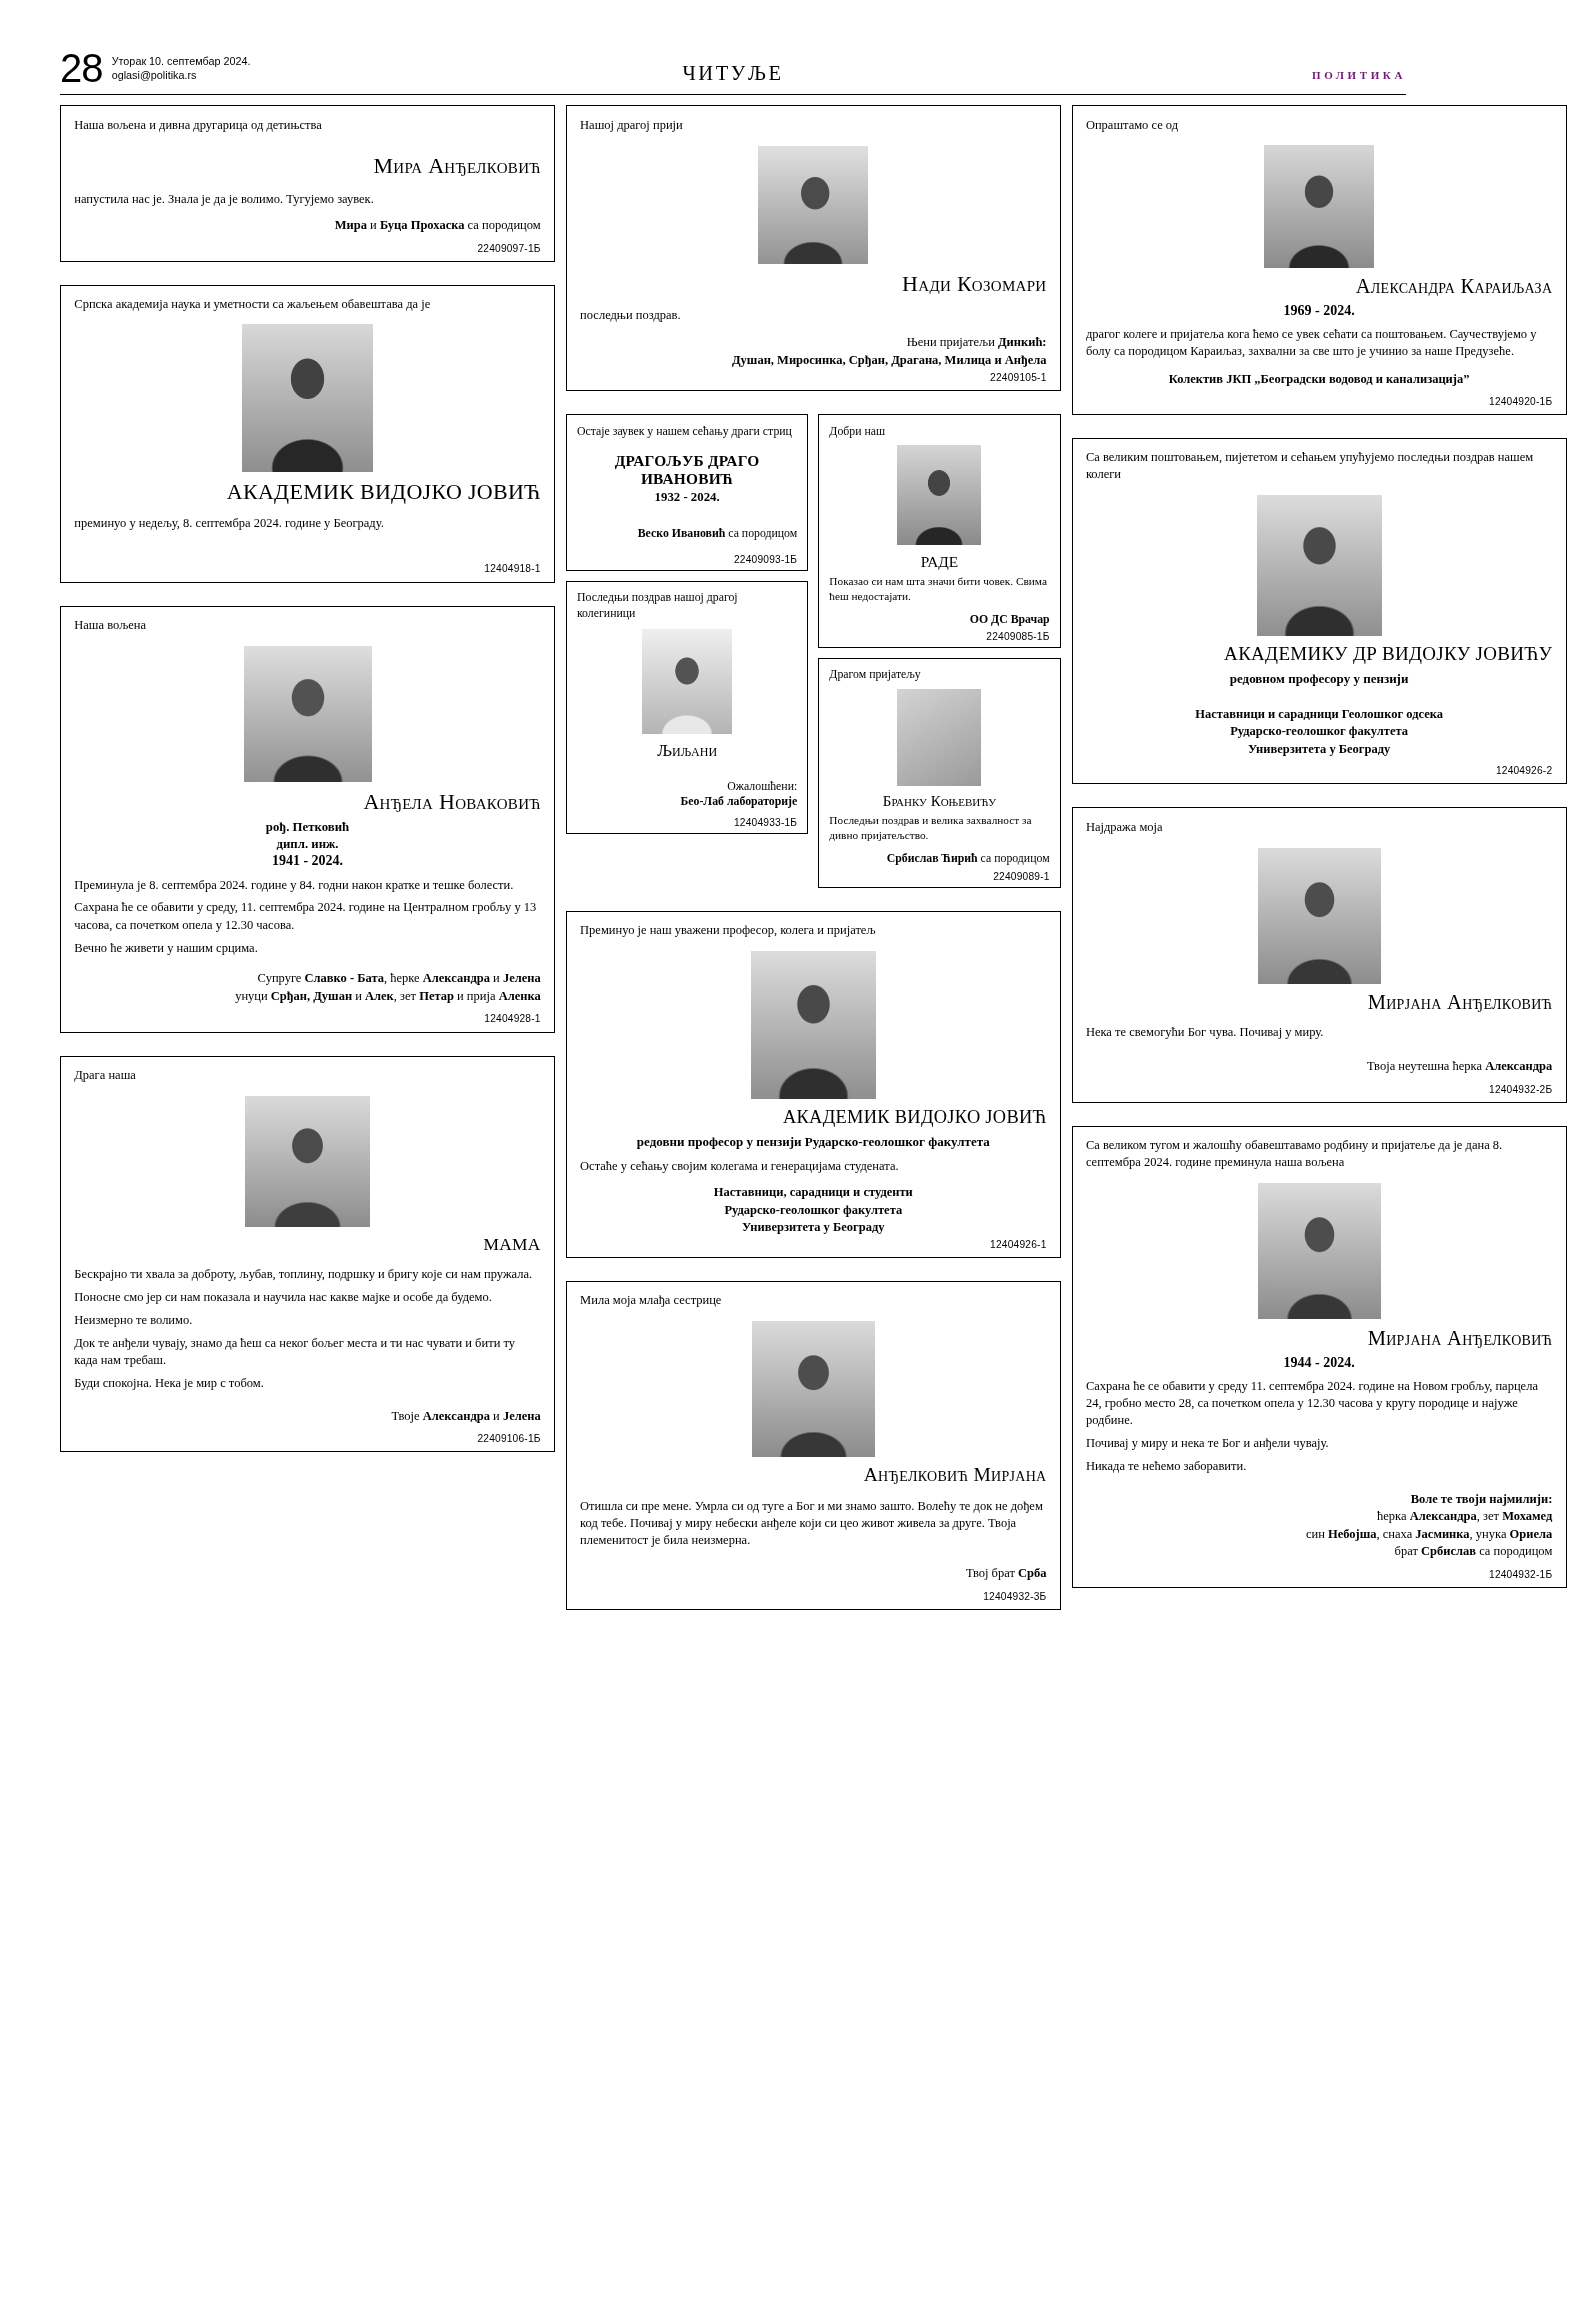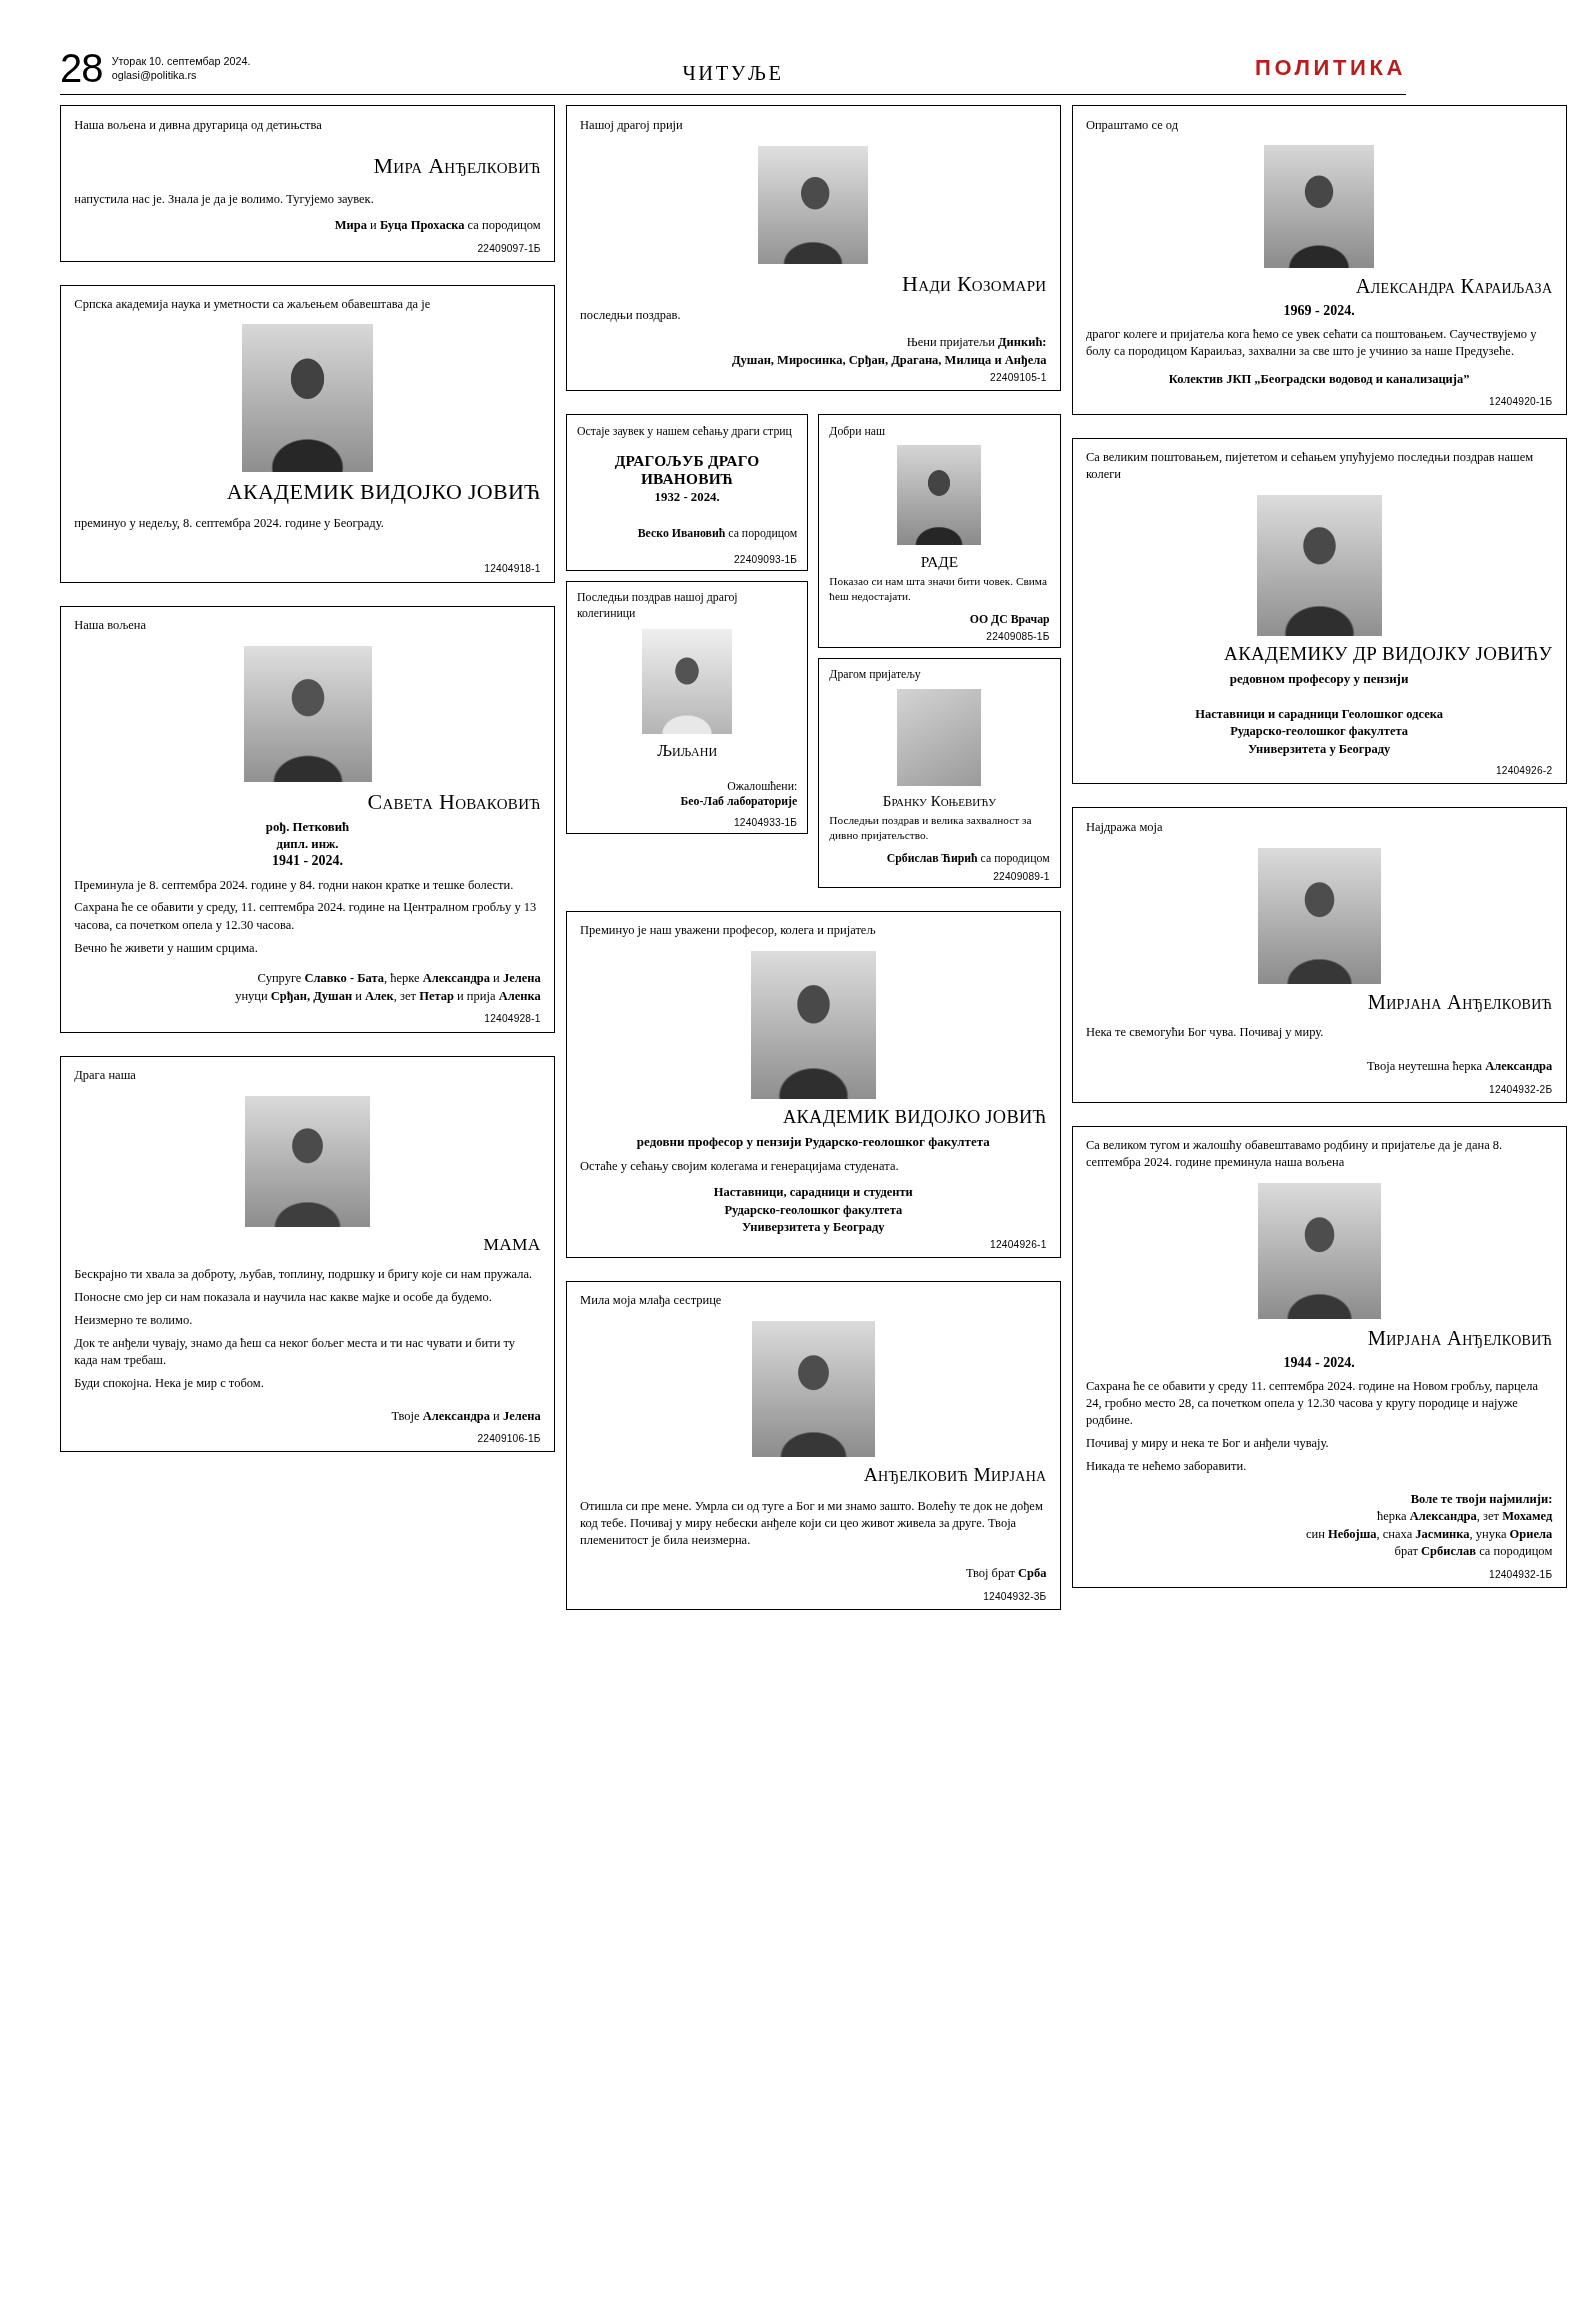--- a/index.html
+++ b/index.html
@@ -45,25 +45,25 @@
     left: 0; right: 0;
     text-align: center;
     bottom: 9.2px;
     font-size: 20.5px;
     letter-spacing: 2.6px;
     font-family: "Liberation Serif", serif;
   }
   .masthead-logo {
     margin-left: auto;
     padding-bottom: 4.1px;
-    font-family: Liberation Sans, sans-serif;
-    font-size: 22px;
+    font-family: Liberation Serif, serif;
+    font-size: 11px;
     letter-spacing: 3.6px;
     font-weight: 700;
-    color: #b91c1c;
+    color: #701a75;
   }
 
   
   .grid {
     margin-top: 10.2px;
     display: grid;
     grid-template-columns: 495px 495px 495px;
     column-gap: 10.8px;
   }
   .col { display: flex; flex-direction: column; gap: 23px; }
@@ -219,21 +219,21 @@
       </div>
 
       <div class="box">
         <div class="lead">Наша вољена</div>
         <div class="photo" style="width:128px;height:136px;margin-top:8.2px;background:linear-gradient(150deg,#c9c9c9,#8f8f8f);">
           <div class="face" style="background:
             radial-gradient(ellipse 27px 31px at 50% 38%, #5b5048 0 58%, rgba(0,0,0,0) 62%),
             radial-gradient(ellipse 47px 36px at 50% 100%, #2b2f36 0 70%, rgba(0,0,0,0) 75%),
             linear-gradient(#dedede,#919191);"></div>
         </div>
-        <div class="name-main tight">Савета Новаковић</div>
+        <div class="name-main tight">Анђела Новаковић</div>
         <div class="name-sub">рођ. Петковић</div>
         <div class="name-sub">дипл. инж.</div>
         <div class="name-years">1941 - 2024.</div>
         <div class="para first">Преминула је 8. септембра 2024. године у 84. годни након кратке и тешке болести.</div>
         <div class="para">Сахрана ће се обавити у среду, 11. септембра 2024. године на Централном гробљу у 13 часова, са почетком опела у 12.30 часова.</div>
         <div class="para">Вечно ће живети у нашим срцима.</div>
         <div class="signature" style="margin-top:13.3px">
           <div>
             <span>Супруге </span><span class="bold">Славко - Бата</span><span>, ћерке </span><span class="bold">Александра</span><span> и </span><span class="bold">Јелена</span>
           </div>

